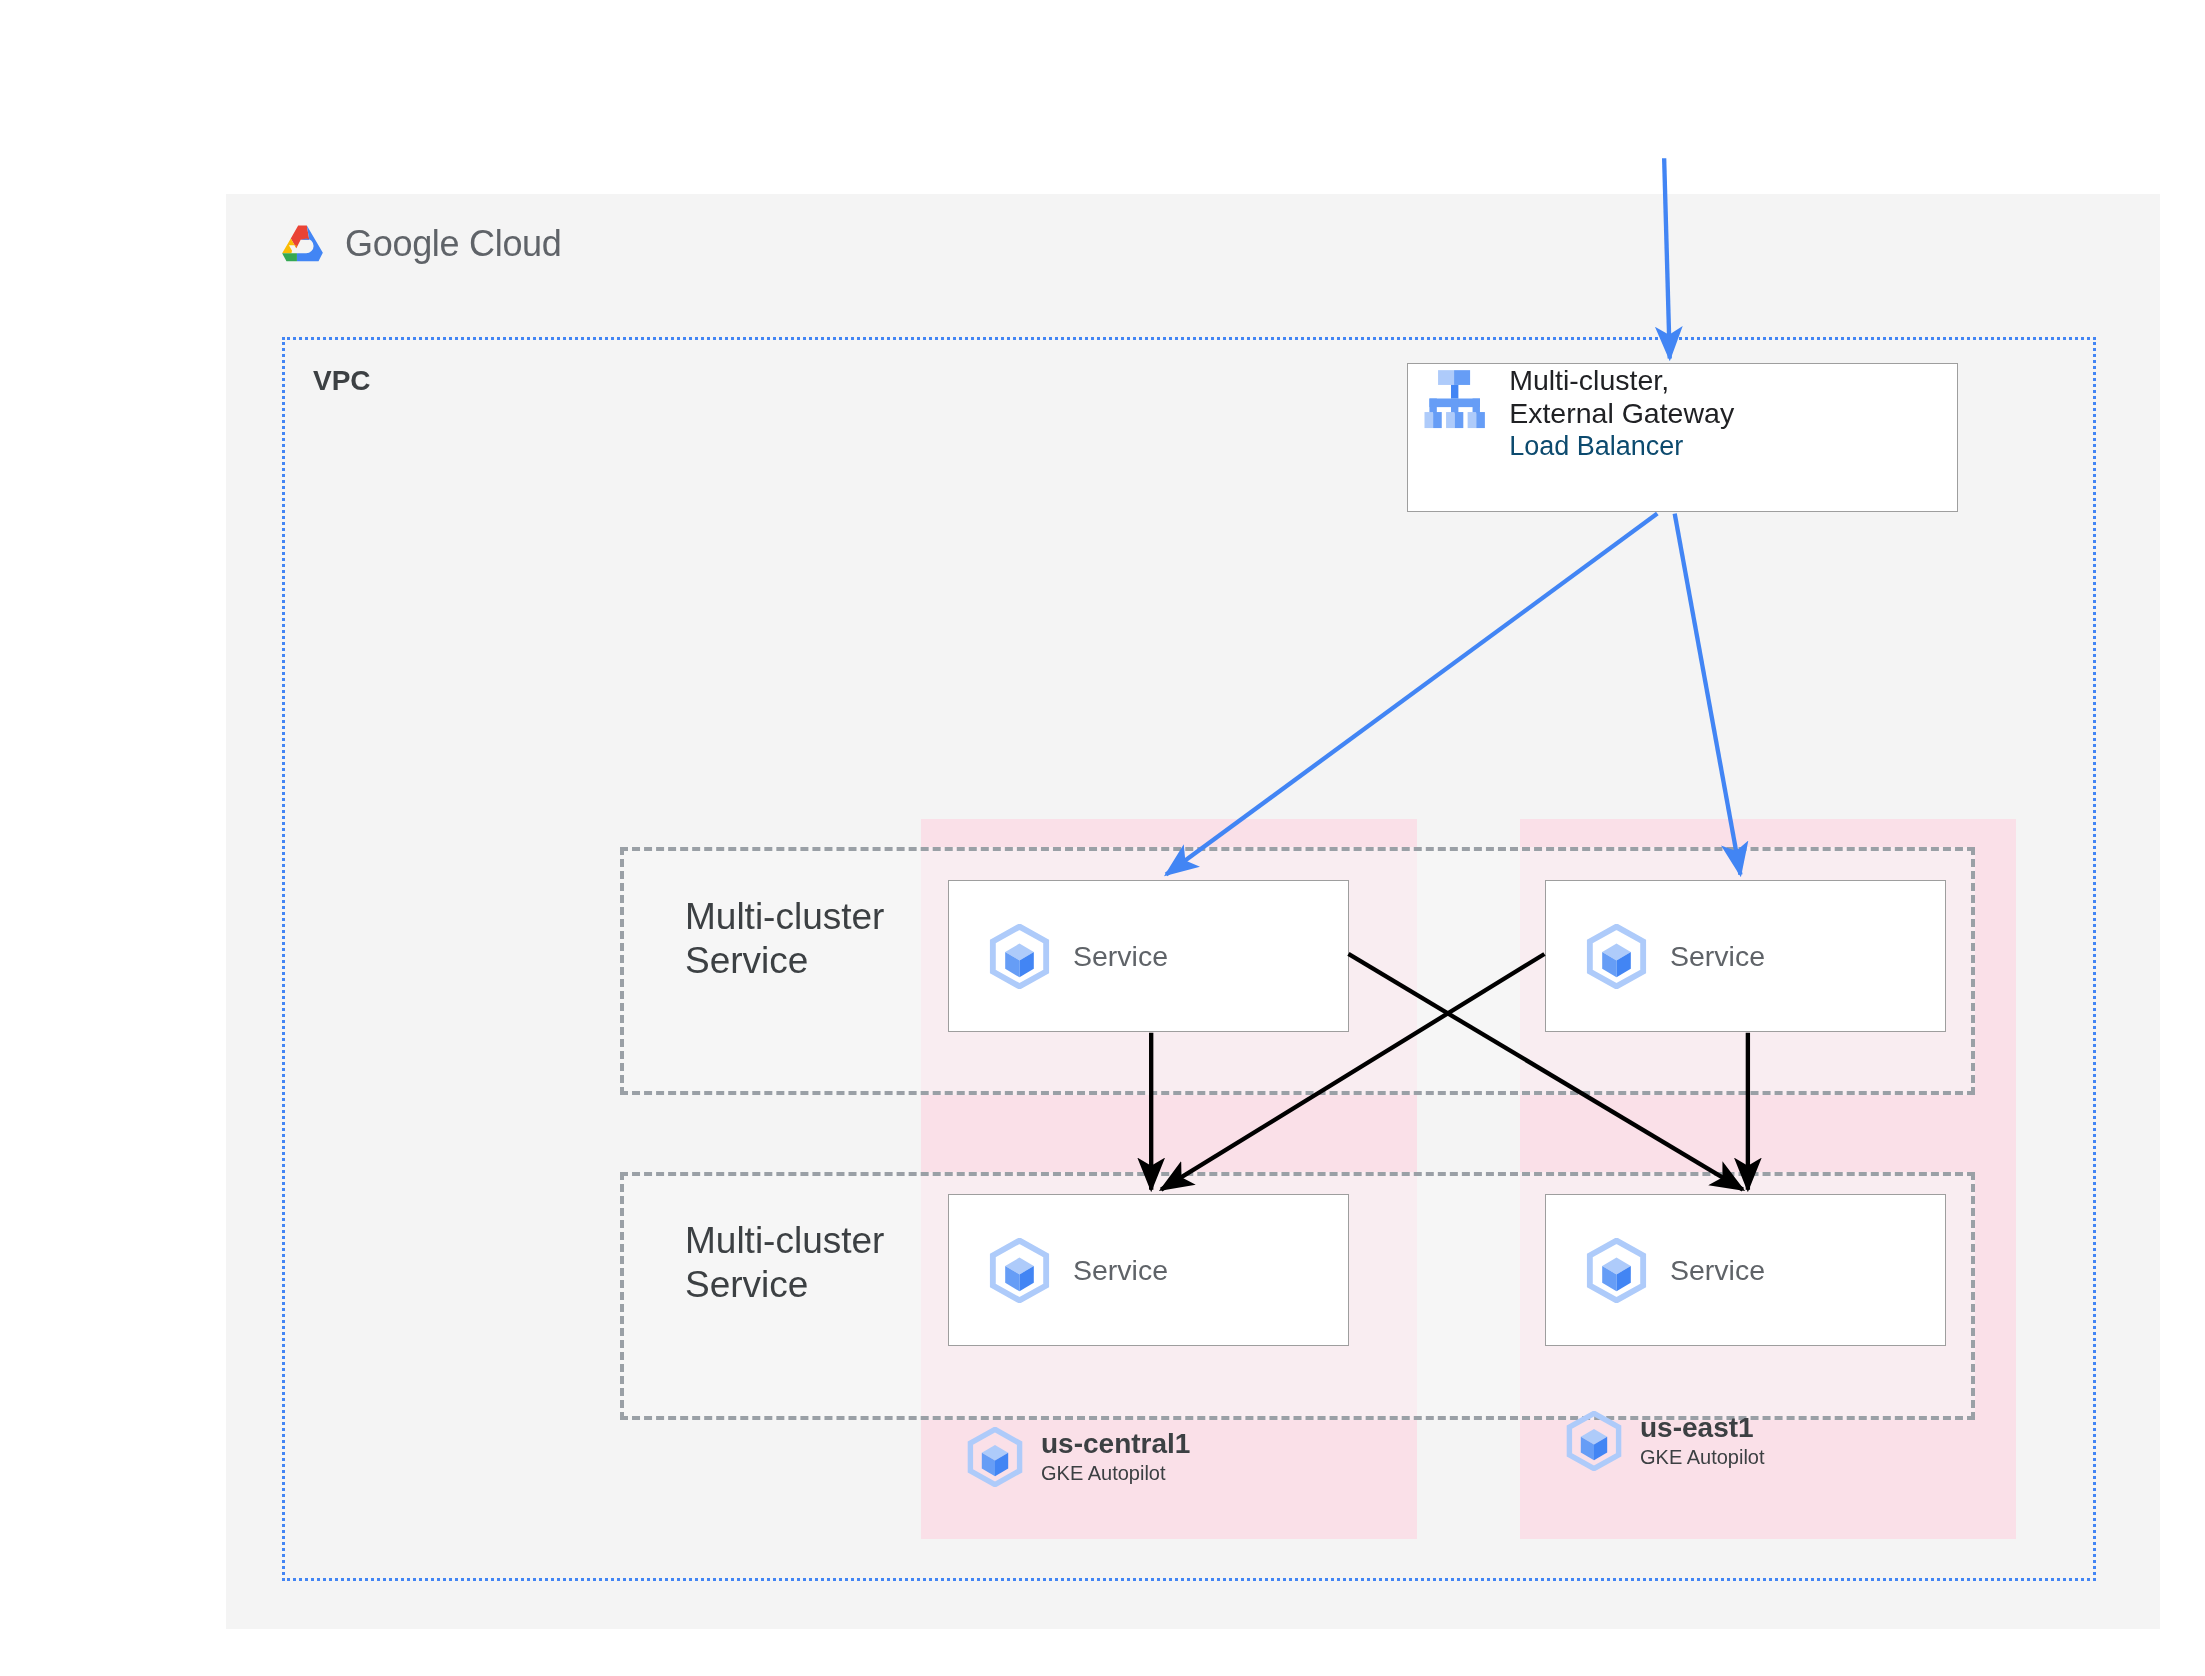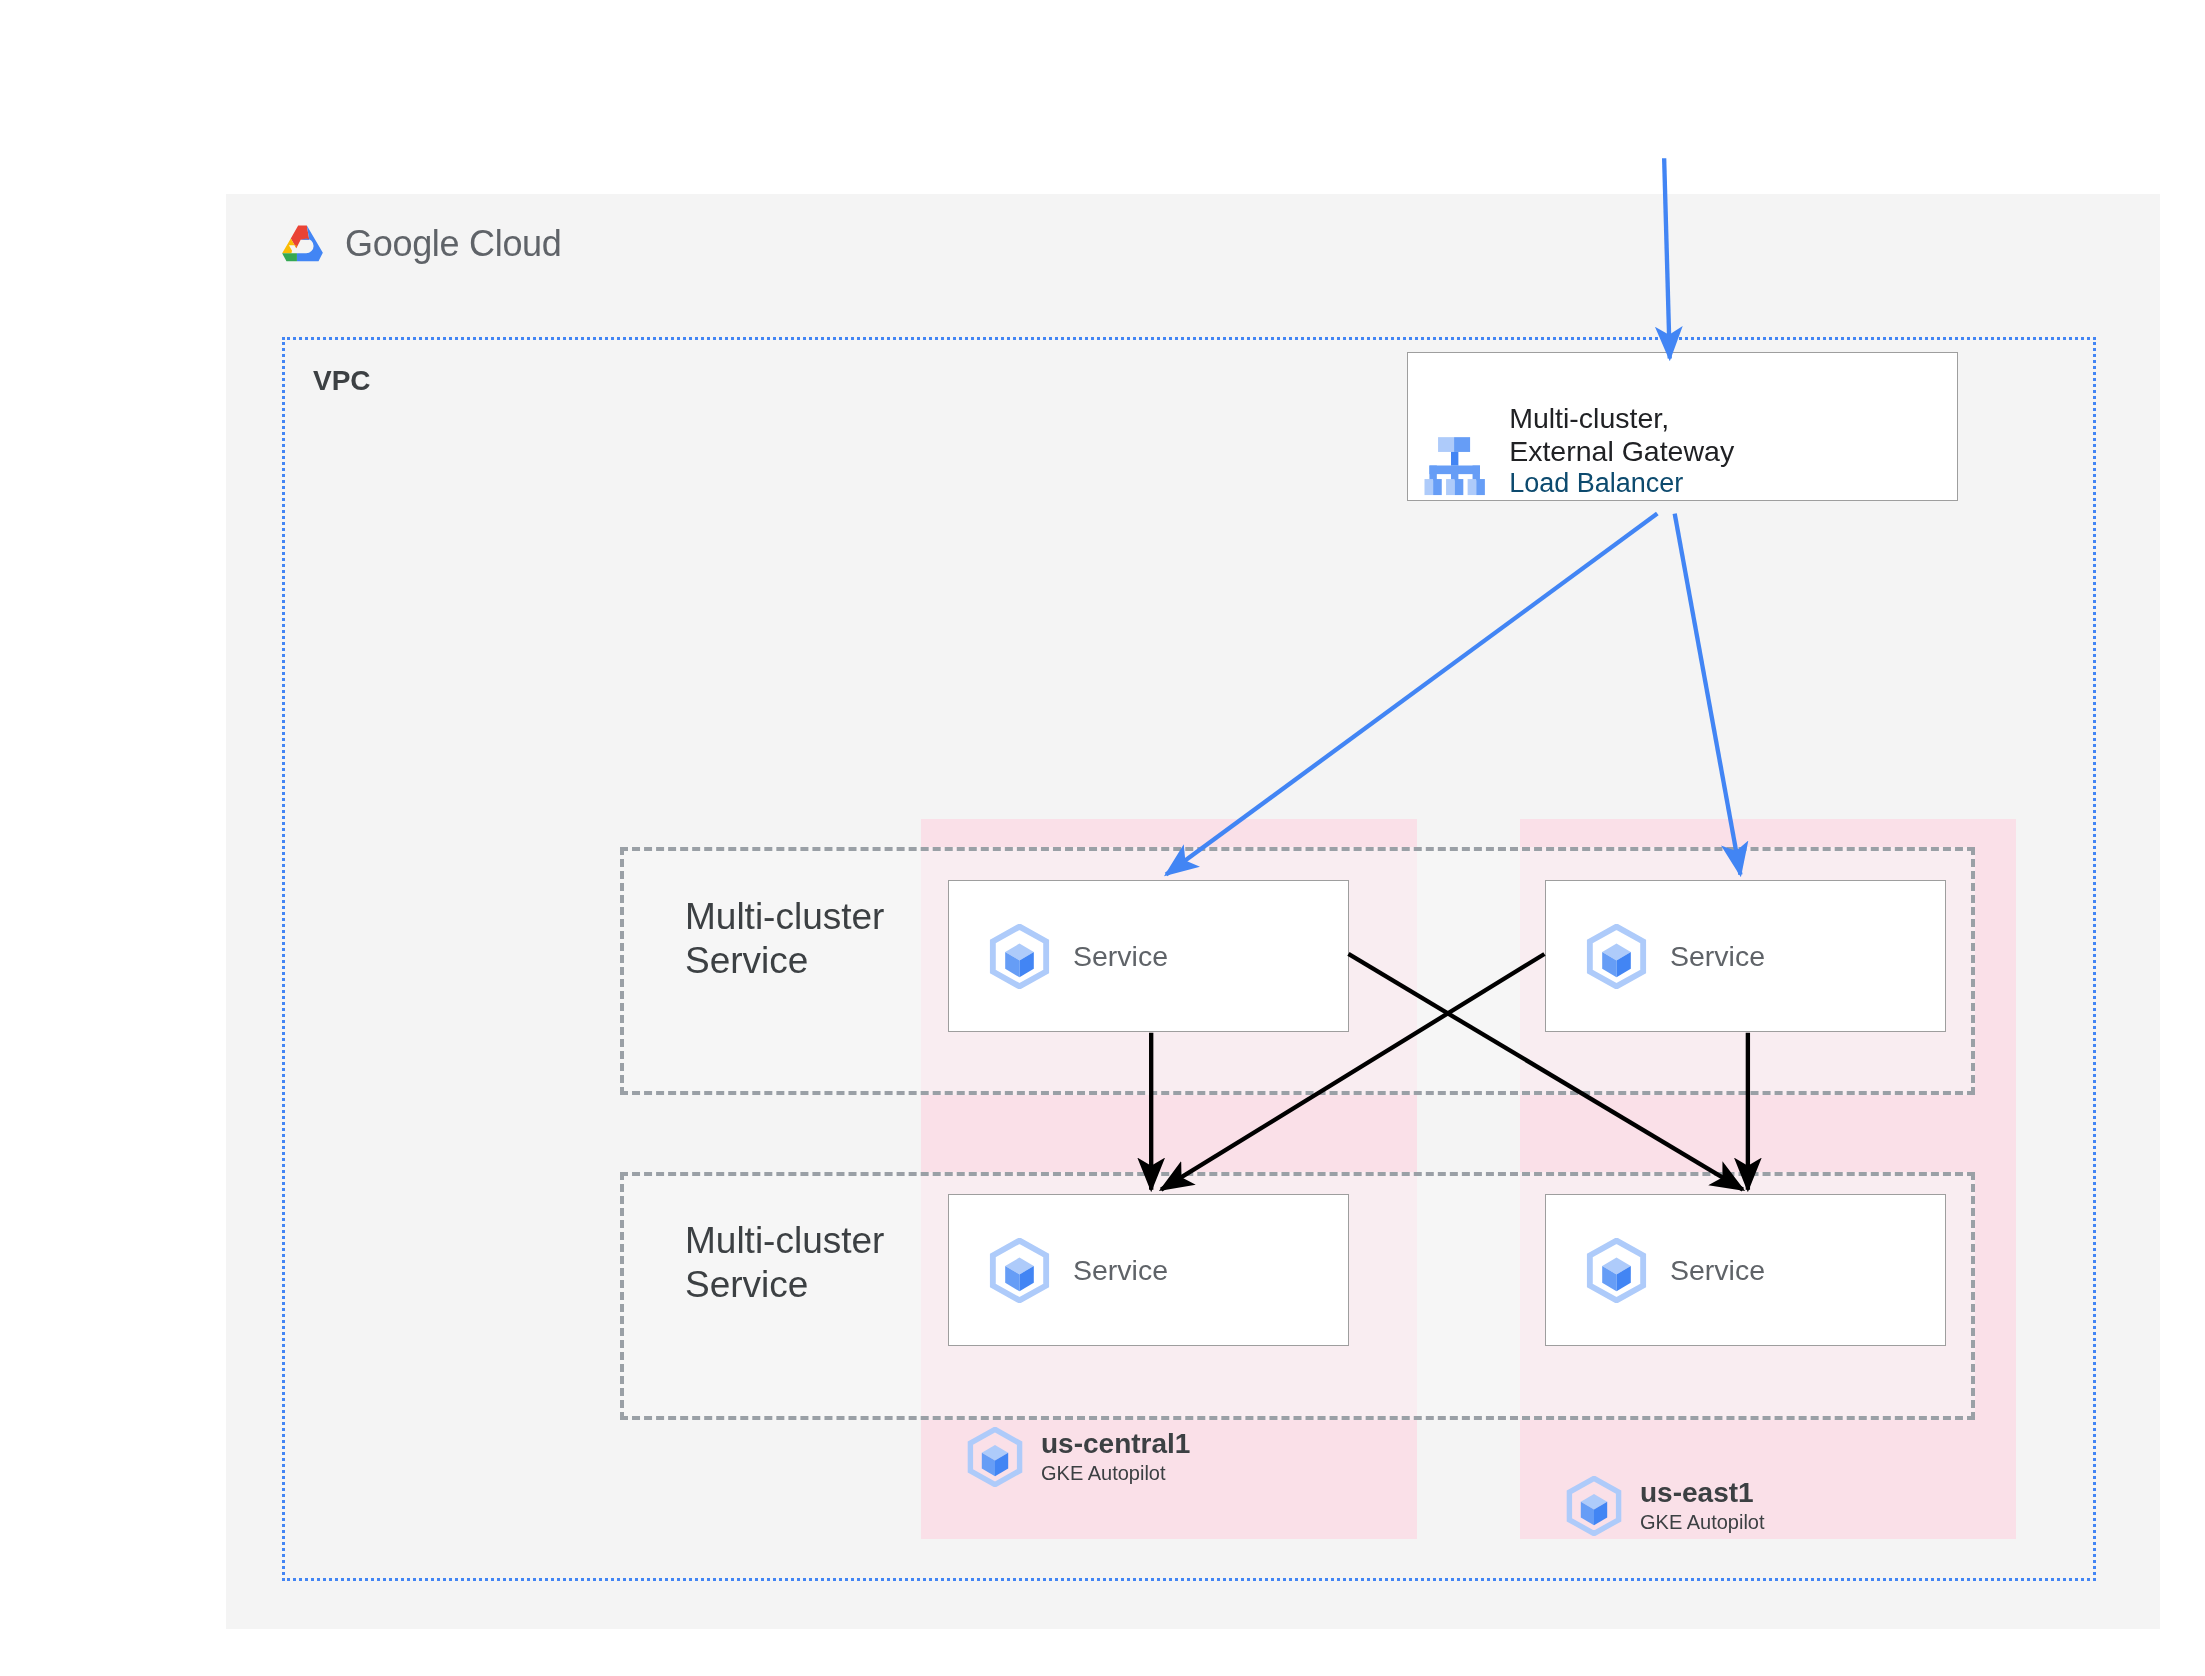--- a/index.html
+++ b/index.html
@@ -98,39 +98,39 @@
     padding-left: 22px;
   }
   #external-client .ec-label {
     font-size: 28.5px; color: #202124; line-height: 1.2;
   }
   .laptop-icon { width: 67px; height: 53px; display:block; flex:0 0 auto; }
 
   
   #load-balancer {
     position: absolute;
-    left: 1407px; top: 352px;
+    left: 1407px; top: 363px;
     width: 551px; height: 149px;
     background: #ffffff;
     border: 1.2px solid #9e9e9e;
-    display: flex; align-items: flex-end; gap: 13.6px;
+    display: flex; align-items: flex-start; gap: 13.6px;
     padding-left: 13.6px;
   }
   .lb-icon { width: 74px; height: 69px; display:block; flex:0 0 auto; }
   #load-balancer .lb-text { line-height: 1.17; }
   #load-balancer .lb-title { font-size: 28.5px; color: #202124; display:block; }
   #load-balancer .lb-sub   { font-size: 27px; color: #0c4a6e; display:block; }
 
   
   .cluster-footer {
     position: absolute;
     display: flex; gap: 16px;
   }
   #footer-us-central1 { left: 965px; top: 1427px; }
-  #footer-us-east1    { left: 1564px; top: 1476px; }
+  #footer-us-east1    { left: 1564px; top: 1411px; }
   .cluster-footer .cf-text { line-height: 1.2; }
   .cluster-footer .cf-name {
     font-size: 28px; font-weight: bold; color: #3c4043; display:block;
   }
   .cluster-footer .cf-sub { font-size: 20px; color: #3c4043; display:block; }
   .cluster-footer .gke-icon { width: 60px; height: 60px; }
 
   
   #connectors {
     position: absolute; inset: 0;

